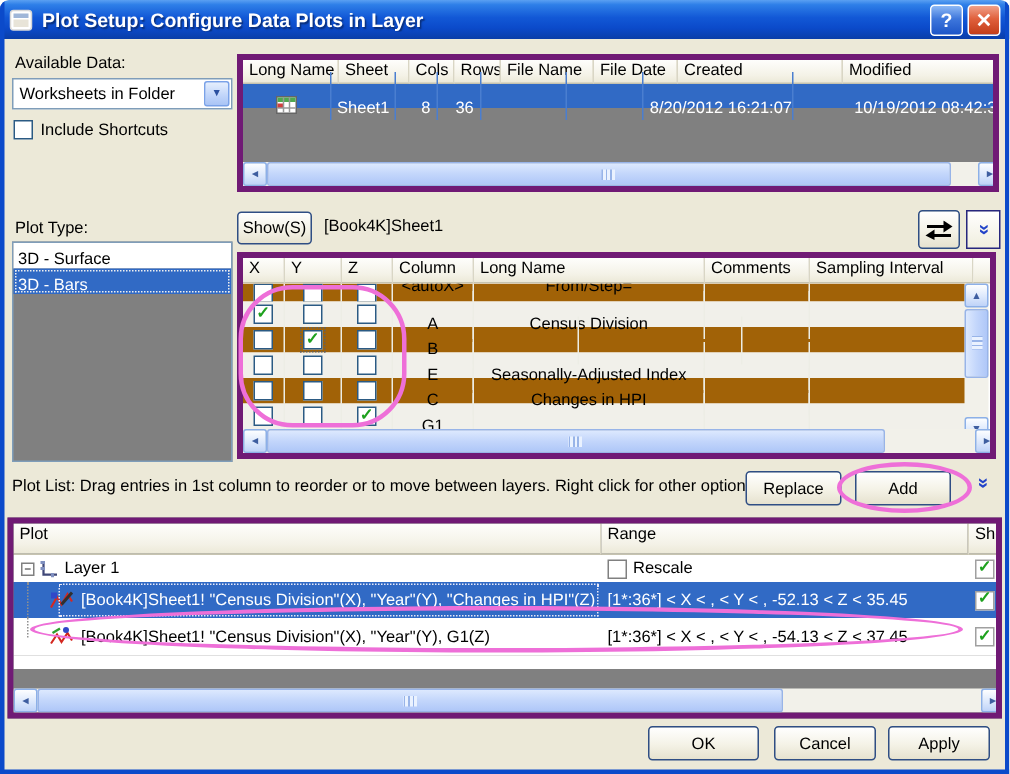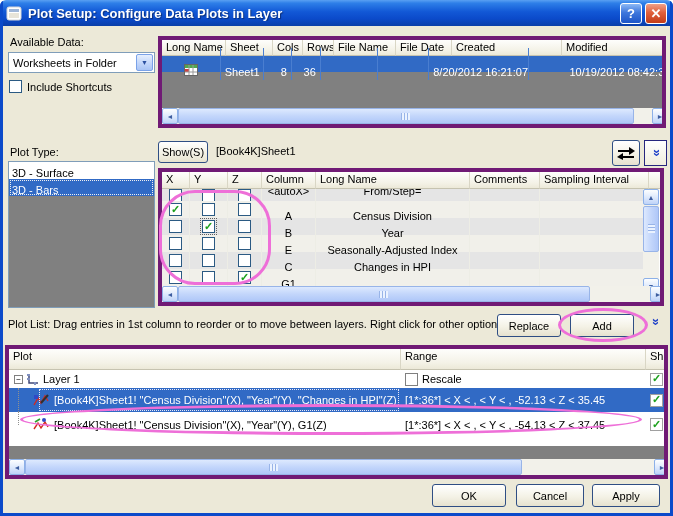--- a/index.html
+++ b/index.html
@@ -89,21 +89,21 @@
     background:linear-gradient(180deg,#FFFFFF,#F0EEDE); position:absolute; display:flex;
     align-items:center; justify-content:center; }
   .chev { color:#2243C8; font-weight:bold; font-size:13px; display:inline-block;
     transform:rotate(-90deg); letter-spacing:-1px; line-height:1; }
 
   
   .cols-panel { left:158px; top:168px; width:506px; height:138px; background:#fff; }
   .mhdr { display:flex; height:17px; }
   .mbody { position:absolute; left:0; top:17px; width:488px; height:105px; overflow:hidden;
     background:#fff; }
-  .mrow { display:flex; height:17px; align-items:center; background:#e5e5e5; }
+  .mrow { display:flex; height:17px; align-items:center; background:#a16207; }
   .mrow.stripe { background:#F1F0EA; }
   .mrow.clip-top { height:12px; align-items:flex-end; overflow:hidden; }
   .mrow.clip-bot { height:8px; align-items:flex-start; overflow:hidden; }
   .mc { height:100%; display:flex; align-items:center; border-right:1px solid #ECECE3;
     flex:0 0 auto; }
   .mrow .mc { border-right:1px solid #EDEDE5; }
   .mc-x{width:28px;justify-content:center;} .mc-y{width:38px;justify-content:center;}
   .mc-z{width:34px;justify-content:center;} .mc-col{width:54px;}
   .mc-ln{width:154px;} .mc-cm{width:70px;} .mc-si{width:109px;} .mc-fill{flex:1 1 auto;border-right:none;}
   .hx{justify-content:center;} 
@@ -289,21 +289,20 @@
           </span>
         <span class="mc mc-y">
             <span class="cb-focus"><span class="cb">
                 <span class="ck">✓</span>
               </span></span>
           </span>
         <span class="mc mc-z">
             <span class="cb"></span>
           </span>
         <span class="mc mc-col td">B</span>
-        <span class="mc mc-ln td">Year</span>
         <span class="mc mc-cm td"></span>
         <span class="mc mc-si td"></span>
         <span class="mc mc-fill"></span>
       </div>
       <div class="mrow stripe">
         <span class="mc mc-x">
             <span class="cb"></span>
           </span>
         <span class="mc mc-y">
             <span class="cb"></span>

